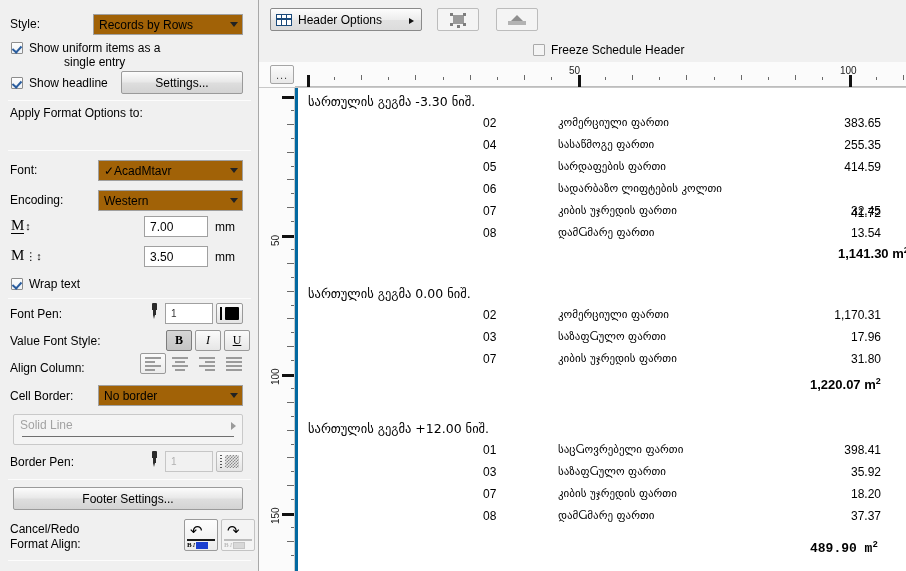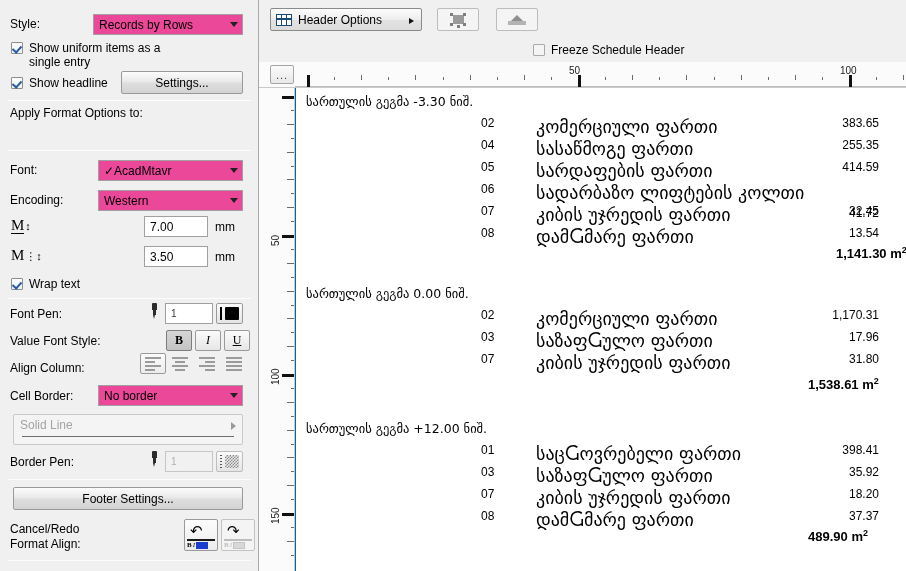--- a/index.html
+++ b/index.html
@@ -29,41 +29,41 @@
   }
   .hsep {
     position: absolute; left: 8px; width: 243px; height: 1px;
     background: #d2d2d2; border-bottom: 1px solid #fcfcfc;
   }
 
   
   .combo {
     position: absolute;
     height: 21px;
-    background: #ec4899;
+    background: #a16207;
     border: 1px solid #a0a0a0;
     display: flex; align-items: center;
   }
   .combo .ctext {
     flex: 1; padding-left: 5px; font-size: 12px;
     white-space: nowrap; overflow: hidden;
   }
   .combo .carrow {
     width: 17px; height: 19px;
     display: flex; align-items: center; justify-content: center;
   }
   .combo .carrow::after {
     content: ""; width: 0; height: 0;
     border-left: 4px solid transparent;
     border-right: 4px solid transparent;
     border-top: 5px solid #222;
   }
 
   
-  .cbx { position: absolute; display: flex; align-items: flex-start; }
+  .cbx { position: absolute; display: flex; align-items: flex-start; text-align: center; }
   .cbx .box {
     width: 12px; height: 12px; flex: 0 0 12px;
     border: 1px solid #8d8d8d;
     background: linear-gradient(#fdfdfd,#eef2f6);
     border-radius: 1px;
     position: relative; margin-top: 1px;
   }
   .cbx .box.checked::after {
     content: "";
     position: absolute; left: 2px; top: 1px;
@@ -287,31 +287,31 @@
     position: absolute; font-size: 10px; color: #222;
     transform: rotate(-90deg); transform-origin: left top;
     white-space: nowrap;
   }
 
   
   #doc {
     position: absolute; left: 36px; top: 88px;
     width: 611px; height: 483px;
     background: #fff;
-    border-left: 1px solid #0369a1;
+    border-left: 3px solid #0369a1;
     overflow: hidden;
   }
   .geo { font-family: "DejaVu Sans", sans-serif; }
   .blockhead {
     position: absolute; left: 10px;
     font-size: 12.5px; white-space: nowrap;
   }
   .rowline { position: absolute; left: 0; width: 611px; height: 20px; }
   .c-code { position: absolute; left: 185px; font-size: 12px; }
-  .c-desc { position: absolute; left: 240px; font-size: 18px; white-space: nowrap; }
+  .c-desc { position: absolute; left: 260px; font-size: 11px; white-space: nowrap; }
   .c-val  { position: absolute; width: 68px; text-align: right; font-size: 12px; }
   .totline { position: absolute; font-weight: bold; font-size: 13px; white-space: nowrap; }
   .totline .sup { font-size: 9px; vertical-align: super; }
 
   #annot { position: absolute; left: 0; top: 0; width: 611px; height: 483px; pointer-events: none; }
 </style>
 </head>
 <body>
 
 <div id="app">
@@ -630,21 +630,21 @@
           <div class="rowline" style="top: 242px;">
             <span class="c-code">03</span>
             <span class="c-desc geo">საზაფႺულო ფართი</span>
             <span class="c-val" style="left: 515px;">17.96</span>
           </div>
           <div class="rowline" style="top: 264px;">
             <span class="c-code">07</span>
             <span class="c-desc geo">კიბის უჯრედის ფართი</span>
             <span class="c-val" style="left: 515px;">31.80</span>
           </div>
-          <div class="totline" style="top: 288px; left: 512px;"><span>1,538.61</span><span> m</span><span class="sup">2</span></div>
+          <div class="totline" style="top: 288px; left: 512px;"><span>1,220.07</span><span> m</span><span class="sup">2</span></div>
           <div class="blockhead geo" style="top: 333px;">სართულის გეგმა +12.00 ნიშ.</div>
           <div class="rowline" style="top: 355px;">
             <span class="c-code">01</span>
             <span class="c-desc geo">საცႺოვრებელი ფართი</span>
             <span class="c-val" style="left: 515px;">398.41</span>
           </div>
           <div class="rowline" style="top: 377px;">
             <span class="c-code">03</span>
             <span class="c-desc geo">საზაფႺულო ფართი</span>
             <span class="c-val" style="left: 515px;">35.92</span>
@@ -652,21 +652,21 @@
           <div class="rowline" style="top: 399px;">
             <span class="c-code">07</span>
             <span class="c-desc geo">კიბის უჯრედის ფართი</span>
             <span class="c-val" style="left: 515px;">18.20</span>
           </div>
           <div class="rowline" style="top: 421px;">
             <span class="c-code">08</span>
             <span class="c-desc geo">დამႺმარე ფართი</span>
             <span class="c-val" style="left: 515px;">37.37</span>
           </div>
-          <div class="totline" style="top: 440px; left: 512px;"><span>489.90</span><span> m</span><span class="sup">2</span></div>
+          <div class="totline" style="top: 452px; left: 512px; font-family: Liberation Mono, monospace;"><span>489.90</span><span> m</span><span class="sup">2</span></div>
         </div>
       <svg id="annot">
         <path d="M 852 16 C 846 40, 844 90, 845 120 C 846 145, 849 155, 852 160
                  C 856 152, 860 120, 859 80 C 858 45, 856 26, 852 16 Z" fill="none" stroke="#e8707f" stroke-width="1.4"></path>
         <path d="M 838 172 C 836 166, 838 160, 845 159 C 853 158, 858 161, 859 167
                  C 860 174, 855 179, 847 179 C 841 179, 838 176, 838 172 Z" fill="none" stroke="#e8707f" stroke-width="1.4"></path>
       </svg>
     </div>
 
   </div>

